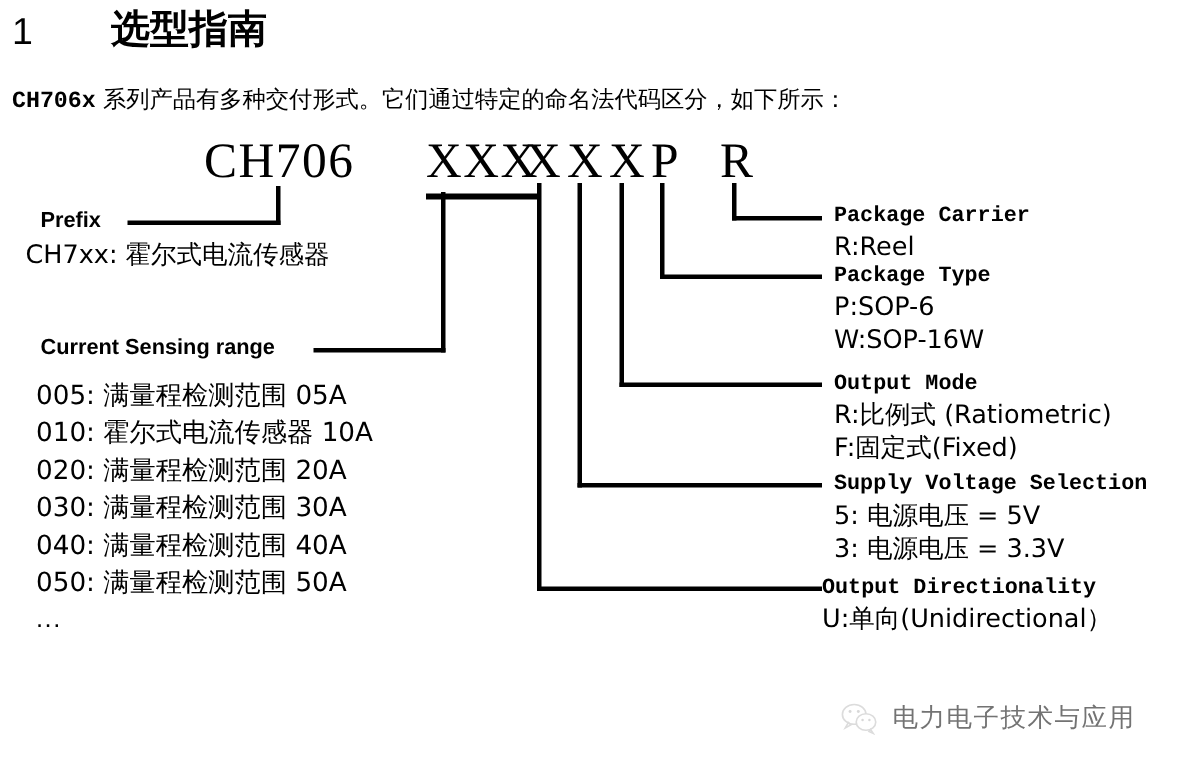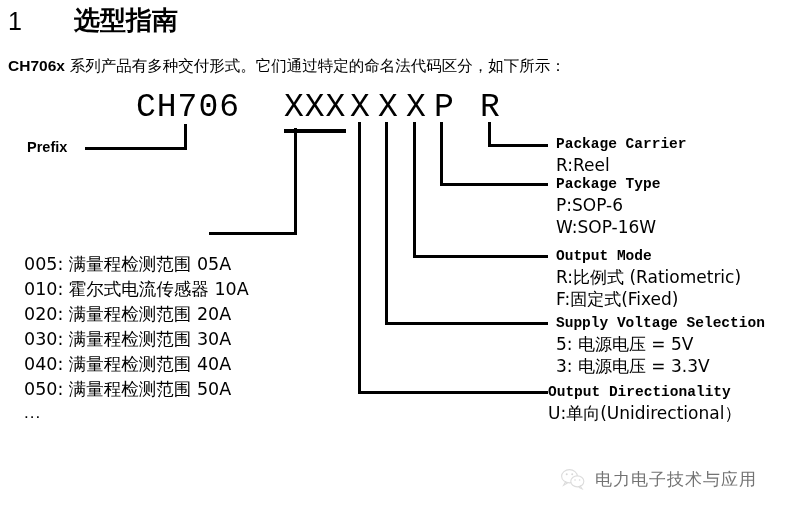--- a/index.html
+++ b/index.html
@@ -44,31 +44,31 @@
     position: absolute;
     left: 8px;
     top: 55px;
     font-size: 15.5px;
     line-height: 22px;
     white-space: nowrap;
     font-family: "DejaVu Sans", "Liberation Sans", sans-serif;
   }
   .intro .lead {
     font-weight: 700;
-    font-family: Liberation Sans, sans-serif;
+    font-family: Liberation Mono, monospace;
   }
 
   
   .pn {
     position: absolute;
     top: 88px;
     font-size: 33px;
     line-height: 40px;
     font-weight: 400;
-    font-family: Liberation Mono, monospace;
+    font-family: Liberation Serif, serif;
     letter-spacing: 1px;
     white-space: nowrap;
   }
   .pn-base  { left: 136px; }
   .pn-range { left: 284px; border-bottom: 4px solid #000; padding-bottom: 1px; }
   .pn-c1    { left: 350px; }
   .pn-c2    { left: 378px; }
   .pn-c3    { left: 406px; }
   .pn-c4    { left: 434px; }
   .pn-c5    { left: 480px; }
@@ -179,21 +179,27 @@
 
   <div class="v" style="left:385px; top:122px; height:203px;"></div>
   <div class="h" style="left:385px; top:322px; width:163px;"></div>
 
   <div class="v" style="left:358px; top:122px; height:272px;"></div>
   <div class="h" style="left:358px; top:391px; width:190px;"></div>
 
   <div class="blk" style="left:27px; top:137px;">
     <div class="hd">Prefix</div>
   </div>
-
+  <div class="blk" style="left:17px; top:159px;">
+    <div class="ln">CH7xx: 霍尔式电流传感器</div>
+  </div>
+
+  <div class="blk" style="left:27px; top:222px;">
+    <div class="hd">Current Sensing range</div>
+  </div>
 
   <div class="blk range-list" style="left:24px; top:252px;">
     <div class="ln">005: 满量程检测范围 05A</div>
     <div class="ln">010: 霍尔式电流传感器 10A</div>
     <div class="ln">020: 满量程检测范围 20A</div>
     <div class="ln">030: 满量程检测范围 30A</div>
     <div class="ln">040: 满量程检测范围 40A</div>
     <div class="ln">050: 满量程检测范围 50A</div>
     <div class="ellipsis">...</div>
   </div>

